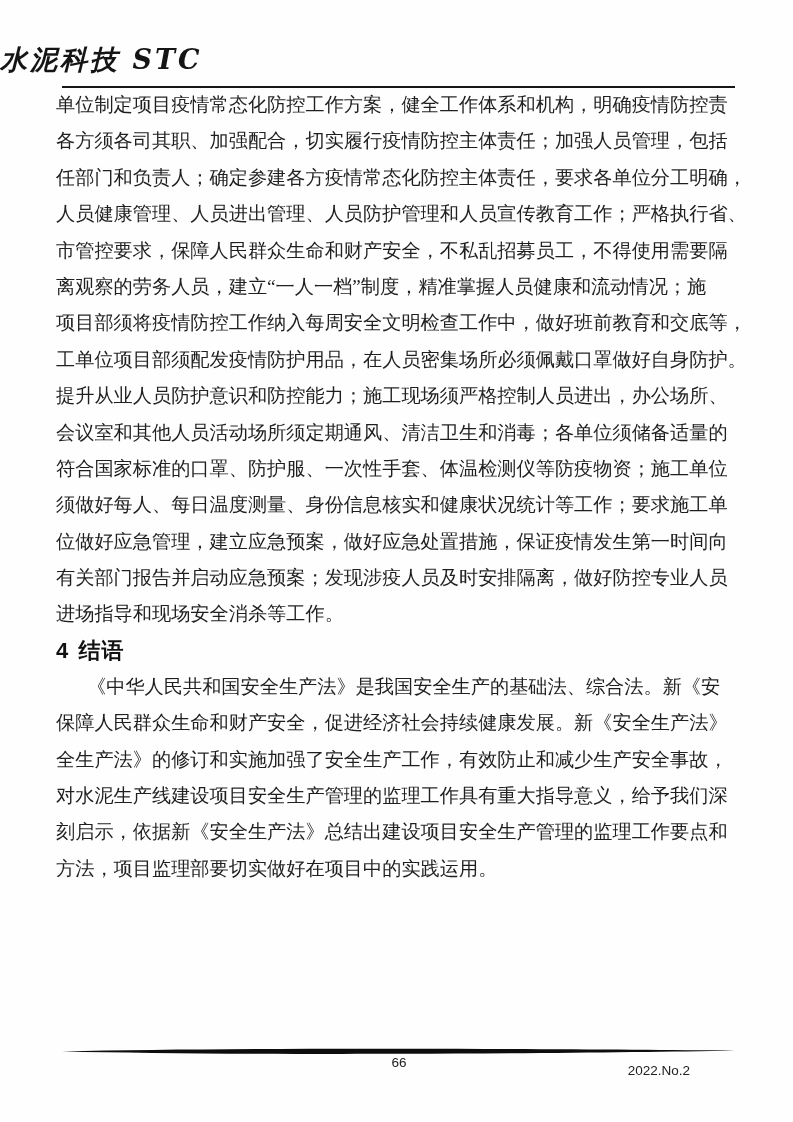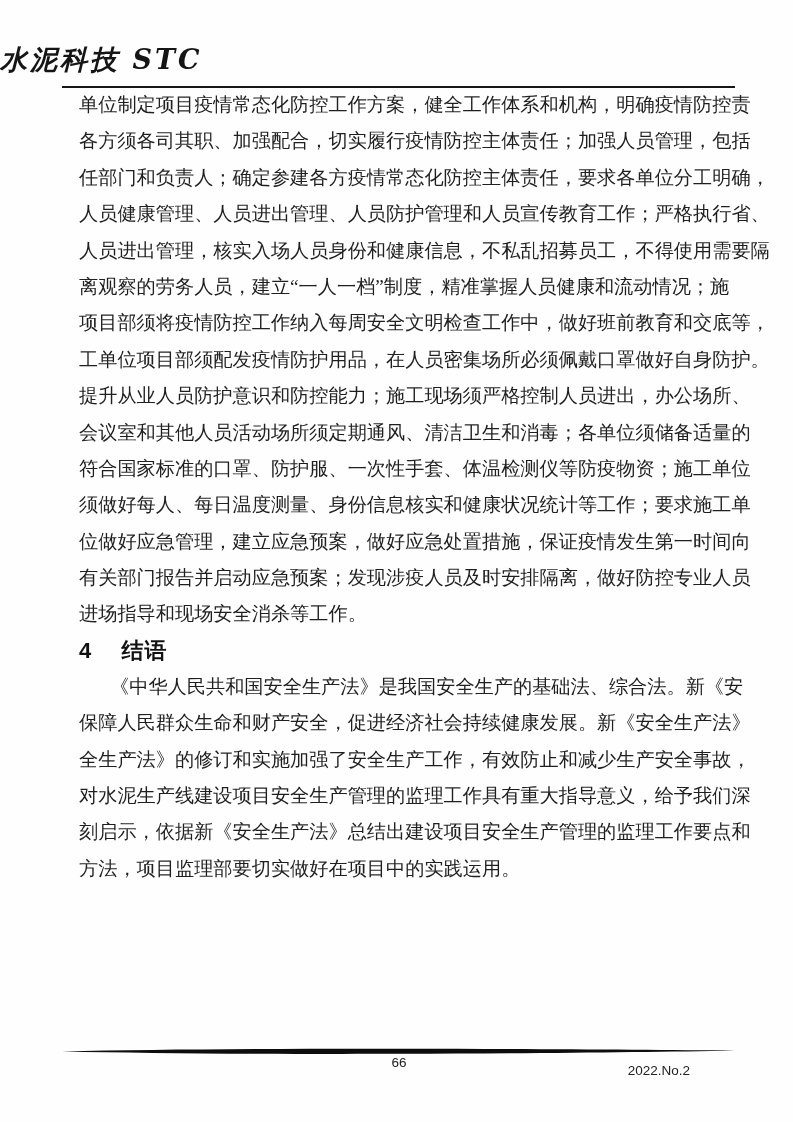--- a/index.html
+++ b/index.html
@@ -34,21 +34,21 @@
     top: 86px;
     left: 62px;
     width: 673px;
     height: 0;
     border-top: 2.2px solid #161616;
   }
   
   .content {
     position: absolute;
     top: 87px;
-    left: 79px;
+    left: 56px;
     width: 672px;
   }
   .text-line {
     height: 36.4px;
     line-height: 36.4px;
     font-size: 19.2px;
     white-space: nowrap;
     letter-spacing: 0;
     color: #1f1f1f;
   }
@@ -61,21 +61,21 @@
     font-family: "Liberation Sans", sans-serif;
     font-weight: bold;
     font-size: 22px;
     color: #111111;
   }
   .section-heading .sec-num {
     display: inline-block;
   }
   .section-heading .sec-title {
     display: inline-block;
-    margin-left: 24px;
+    margin-left: 4px;
     letter-spacing: 1px;
   }
   
   .footer-rule {
     position: absolute;
     top: 1048px;
     left: 62px;
     width: 673px;
     height: 7px;
   }
@@ -110,21 +110,21 @@
 
   <div class="header-rule"></div>
 
   <div class="content">
 
     <div>
       <div class="text-line">单位制定项目疫情常态化防控工作方案，健全工作体系和机构，明确疫情防控责</div>
       <div class="text-line">各方须各司其职、加强配合，切实履行疫情防控主体责任；加强人员管理，包括</div>
       <div class="text-line">任部门和负责人；确定参建各方疫情常态化防控主体责任，要求各单位分工明确，</div>
       <div class="text-line">人员健康管理、人员进出管理、人员防护管理和人员宣传教育工作；严格执行省、</div>
-      <div class="text-line">人员进出管理，核实入场人员身份和健康信息，不私乱招募员工，不得使用需要隔</div>
+      <div class="text-line">市管控要求，保障人民群众生命和财产安全，不私乱招募员工，不得使用需要隔</div>
       <div class="text-line">离观察的劳务人员，建立“一人一档”制度，精准掌握人员健康和流动情况；施</div>
       <div class="text-line">项目部须将疫情防控工作纳入每周安全文明检查工作中，做好班前教育和交底等，</div>
       <div class="text-line">工单位项目部须配发疫情防护用品，在人员密集场所必须佩戴口罩做好自身防护。</div>
       <div class="text-line">提升从业人员防护意识和防控能力；施工现场须严格控制人员进出，办公场所、</div>
       <div class="text-line">会议室和其他人员活动场所须定期通风、清洁卫生和消毒；各单位须储备适量的</div>
       <div class="text-line">符合国家标准的口罩、防护服、一次性手套、体温检测仪等防疫物资；施工单位</div>
       <div class="text-line">须做好每人、每日温度测量、身份信息核实和健康状况统计等工作；要求施工单</div>
       <div class="text-line">位做好应急管理，建立应急预案，做好应急处置措施，保证疫情发生第一时间向</div>
       <div class="text-line">有关部门报告并启动应急预案；发现涉疫人员及时安排隔离，做好防控专业人员</div>
       <div class="text-line">进场指导和现场安全消杀等工作。</div>

